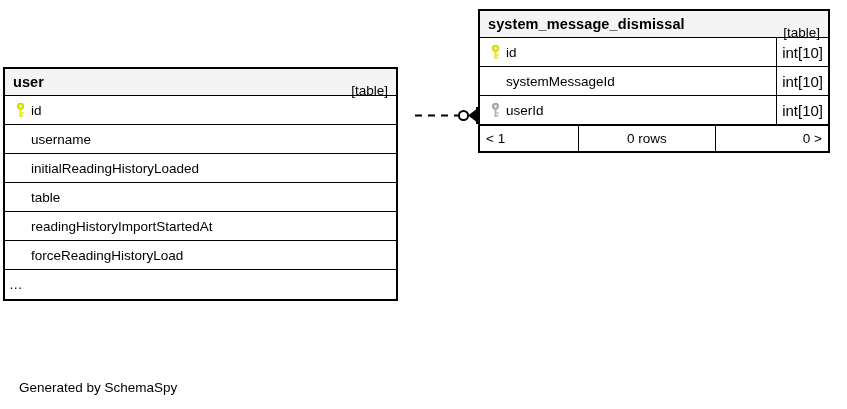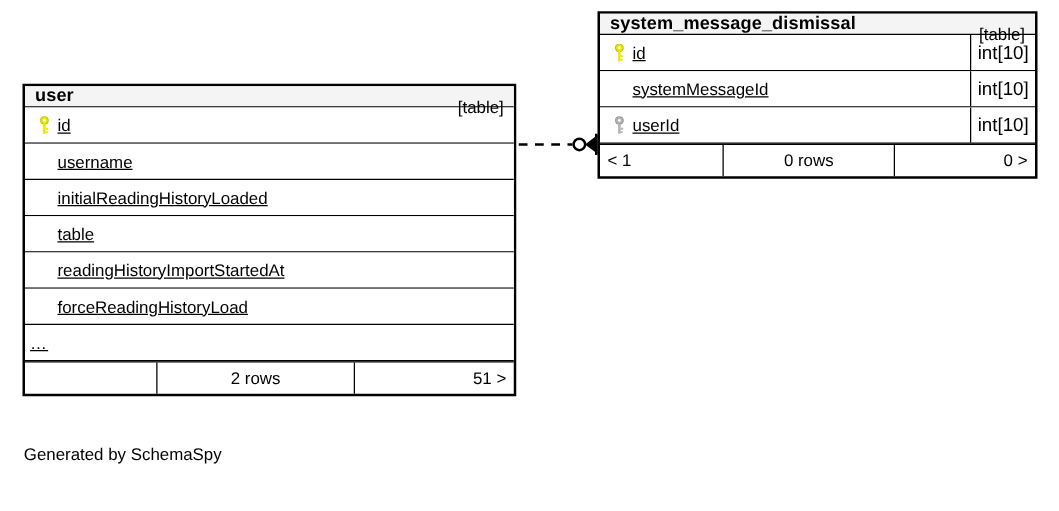--- a/index.html
+++ b/index.html
@@ -30,21 +30,21 @@
   }
 
   .table-header {
     display: flex;
     align-items: center;
     justify-content: space-between;
     box-sizing: border-box;
     background: #f4f4f4;
     border-bottom: 1px solid #000000;
     padding: 0 8px;
-    height: 17px;
+    height: 27px;
   }
   .table-title {
     font-weight: bold;
     font-size: 14.5px;
     letter-spacing: 0.1px;
     white-space: nowrap;
   }
   .table-tag {
     font-size: 13.5px;
     white-space: nowrap;
@@ -63,21 +63,20 @@
     border-bottom: none;
   }
   .col-name-cell {
     display: flex;
     align-items: center;
     flex: 1 1 auto;
     min-width: 0;
     box-sizing: border-box;
     padding-left: 6px;
     height: 100%;
-    text-decoration: underline;
   }
   .col-type-cell {
     display: flex;
     align-items: center;
     box-sizing: border-box;
     border-left: 1px solid #000000;
     padding: 0 5px;
     height: 100%;
     font-size: 15px;
     white-space: nowrap;
@@ -132,21 +131,21 @@
   .connector {
     position: absolute;
     pointer-events: none;
   }
 </style>
 </head>
 <body>
 
 <div class="erd-canvas">
 
-  <div class="table-box" id="table-user" style="left:18px; top:67px; width:395px;">
+  <div class="table-box" id="table-user" style="left:3px; top:67px; width:395px;">
 
     <div class="table-header">
       <span class="table-title">user</span>
       <span class="table-tag">[table]</span>
     </div>
 
     <div class="col-row">
       <div class="col-name-cell">
         <span class="key-slot">
           <svg width="9" height="15" viewBox="0 0 9 15" aria-hidden="true">
@@ -196,25 +195,20 @@
         <span class="col-label">forceReadingHistoryLoad</span>
       </div>
     </div>
 
     <div class="col-row ellipsis-row">
       <div class="col-name-cell" style="padding-left:4px;">
         <span class="col-label">…</span>
       </div>
     </div>
 
-    <div class="table-footer">
-      <div class="footer-cell fc-left" style="width:105px;"></div>
-      <div class="footer-cell fc-center">2 rows</div>
-      <div class="footer-cell fc-right" style="width:128px;">51 &gt;</div>
-    </div>
   </div>
 
   <div class="table-box" id="table-smd" style="left:478px; top:9px; width:352px;">
 
     <div class="table-header">
       <span class="table-title">system_message_dismissal</span>
       <span class="table-tag">[table]</span>
     </div>
 
     <div class="col-row">
@@ -264,15 +258,15 @@
     </div>
   </div>
 
   <svg class="connector" style="left:414px; top:104px;" width="68" height="24" viewBox="0 0 68 24">
     <line x1="1" y1="11.5" x2="44" y2="11.5" stroke="#000000" stroke-width="2" stroke-dasharray="7,6"></line>
     <circle cx="49.5" cy="11.5" r="4.6" fill="#ffffff" stroke="#000000" stroke-width="2"></circle>
     <path d="M 64 4 L 64 19 L 54 11.5 Z" fill="#000000"></path>
     <line x1="63" y1="3" x2="63" y2="20" stroke="#000000" stroke-width="2"></line>
   </svg>
 
-  <div class="caption" style="left:19px; top:356px;">Generated by SchemaSpy</div>
+  <div class="caption" style="left:19px; top:380px;">Generated by SchemaSpy</div>
 
 </div>
 
 </body></html>

